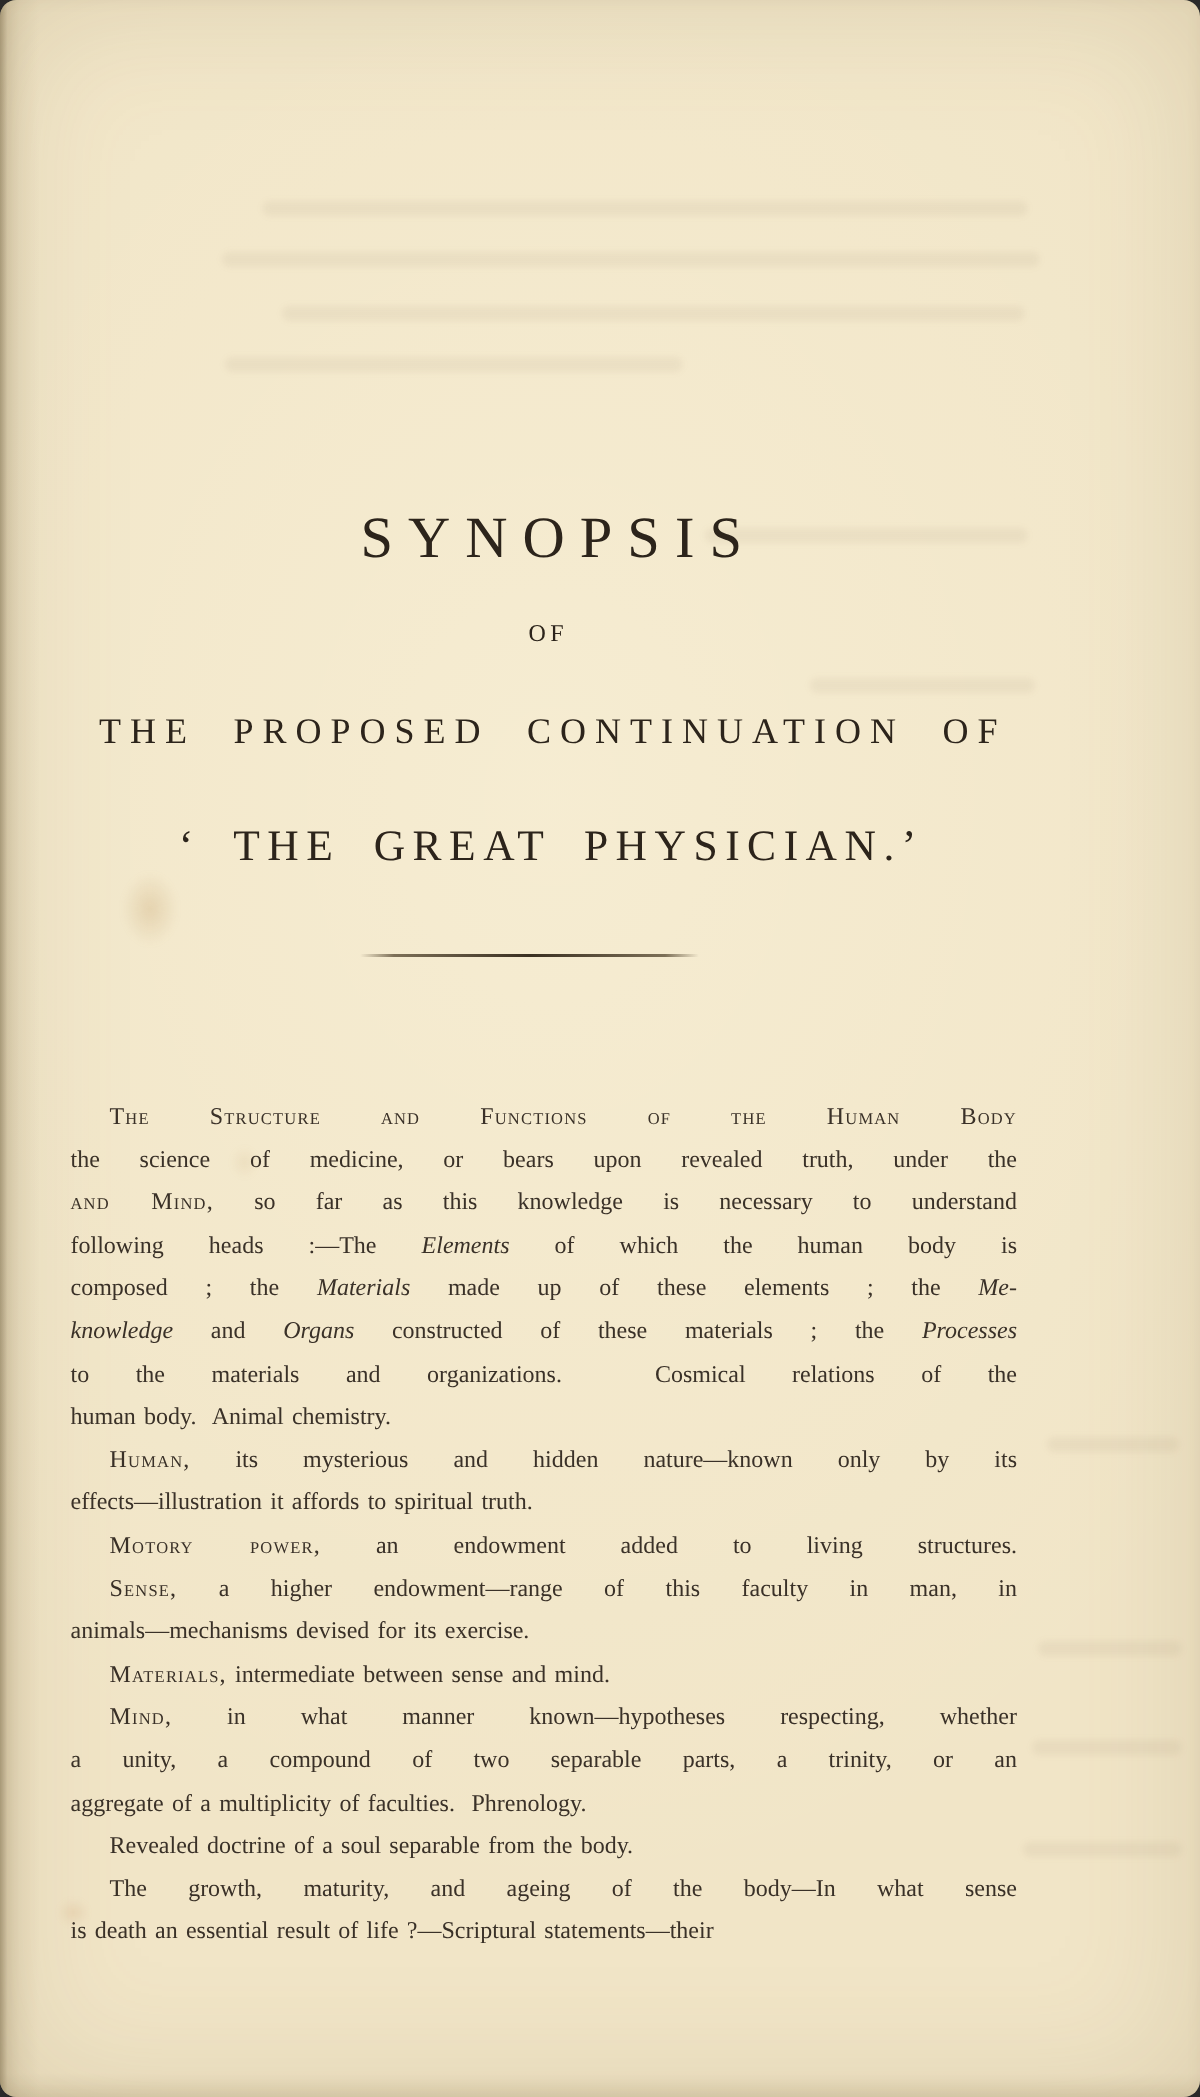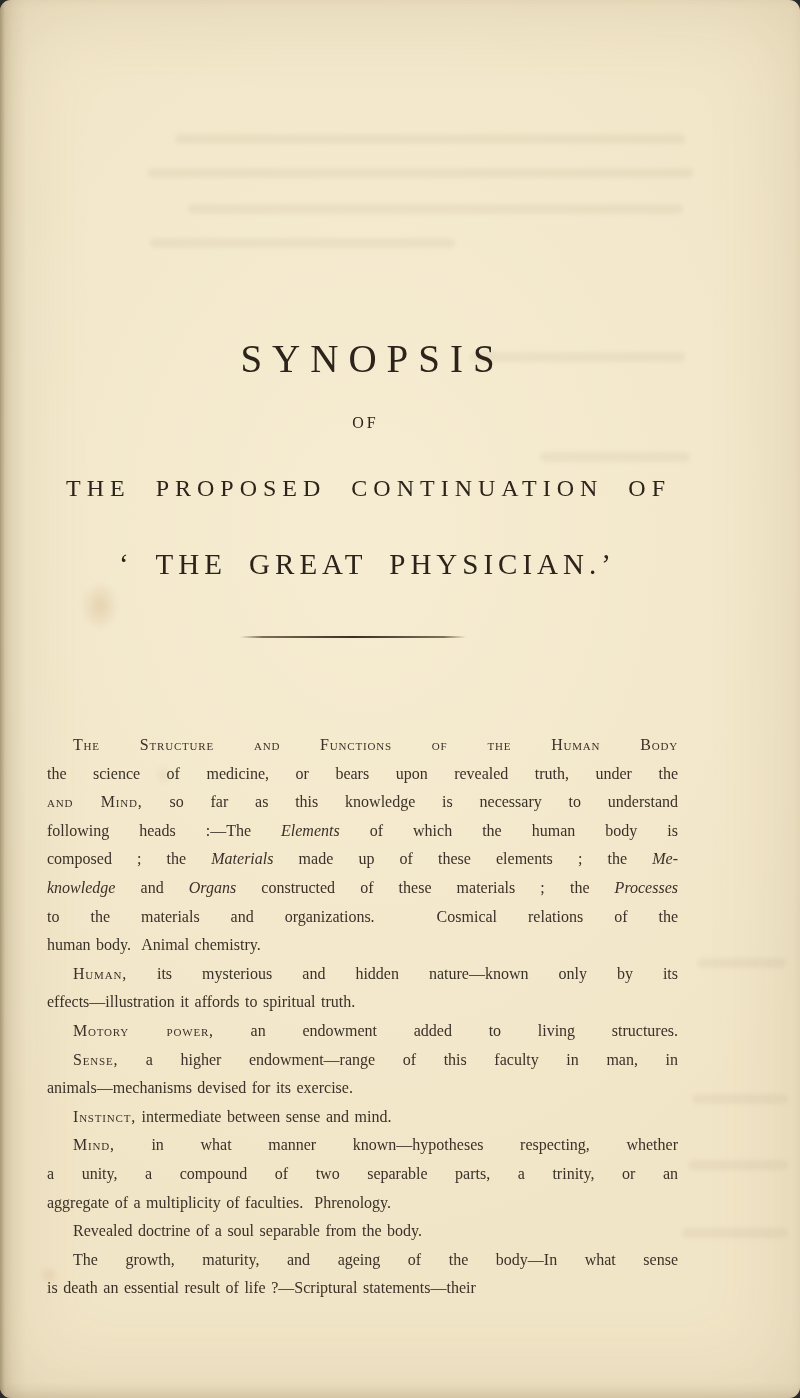--- a/index.html
+++ b/index.html
@@ -139,21 +139,21 @@
       <div class="line"><span class="rn">following heads :—The </span><span class="it">Elements</span><span class="rn"> of which the human body is</span></div>
       <div class="line"><span class="rn">composed ; the </span><span class="it">Materials</span><span class="rn"> made up of these elements ; the </span><span class="it">Me-</span></div>
       <div class="line"><span class="it">knowledge</span><span class="rn"> and </span><span class="it">Organs</span><span class="rn"> constructed of these materials ; the </span><span class="it">Processes</span></div>
       <div class="line"><span class="rn">to the materials and organizations.&nbsp; Cosmical relations of the</span></div>
       <div class="line last"><span class="rn">human body.&nbsp; Animal chemistry.</span></div>
       <div class="line indent"><span class="sc">Human,</span><span class="rn"> its mysterious and hidden nature—known only by its</span></div>
       <div class="line last"><span class="rn">effects—illustration it affords to spiritual truth.</span></div>
       <div class="line indent"><span class="sc">Motory power,</span><span class="rn"> an endowment added to living structures.</span></div>
       <div class="line indent"><span class="sc">Sense,</span><span class="rn"> a higher endowment—range of this faculty in man, in</span></div>
       <div class="line last"><span class="rn">animals—mechanisms devised for its exercise.</span></div>
-      <div class="line indent last"><span class="sc">Instinct,</span><span class="rn"> intermediate between sense and mind.</span></div>
+      <div class="line indent last"><span class="sc">Materials,</span><span class="rn"> intermediate between sense and mind.</span></div>
       <div class="line indent"><span class="sc">Mind,</span><span class="rn"> in what manner known—hypotheses respecting, whether</span></div>
       <div class="line"><span class="rn">a unity, a compound of two separable parts, a trinity, or an</span></div>
       <div class="line last"><span class="rn">aggregate of a multiplicity of faculties.&nbsp; Phrenology.</span></div>
       <div class="line indent last"><span class="rn">Revealed doctrine of a soul separable from the body.</span></div>
       <div class="line indent"><span class="rn">The growth, maturity, and ageing of the body—In what sense</span></div>
       <div class="line last"><span class="rn">is death an essential result of life ?—Scriptural statements—their</span></div>
     </div>
 
   <div class="edge-left"></div>
   <div class="edge-bottom"></div>

